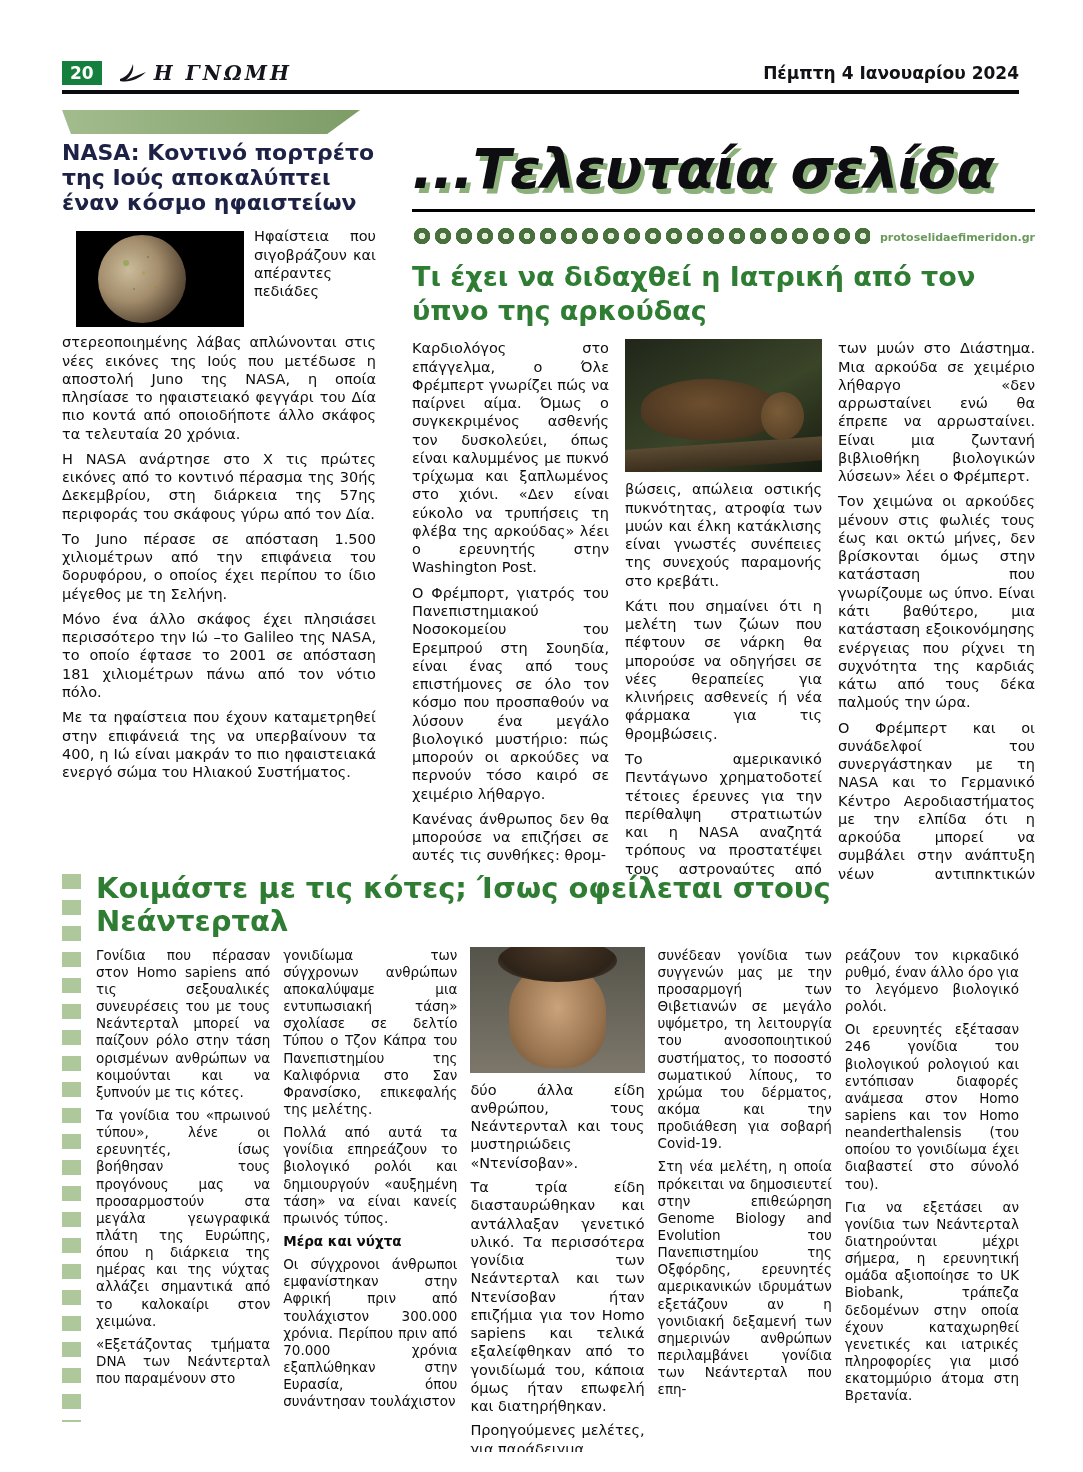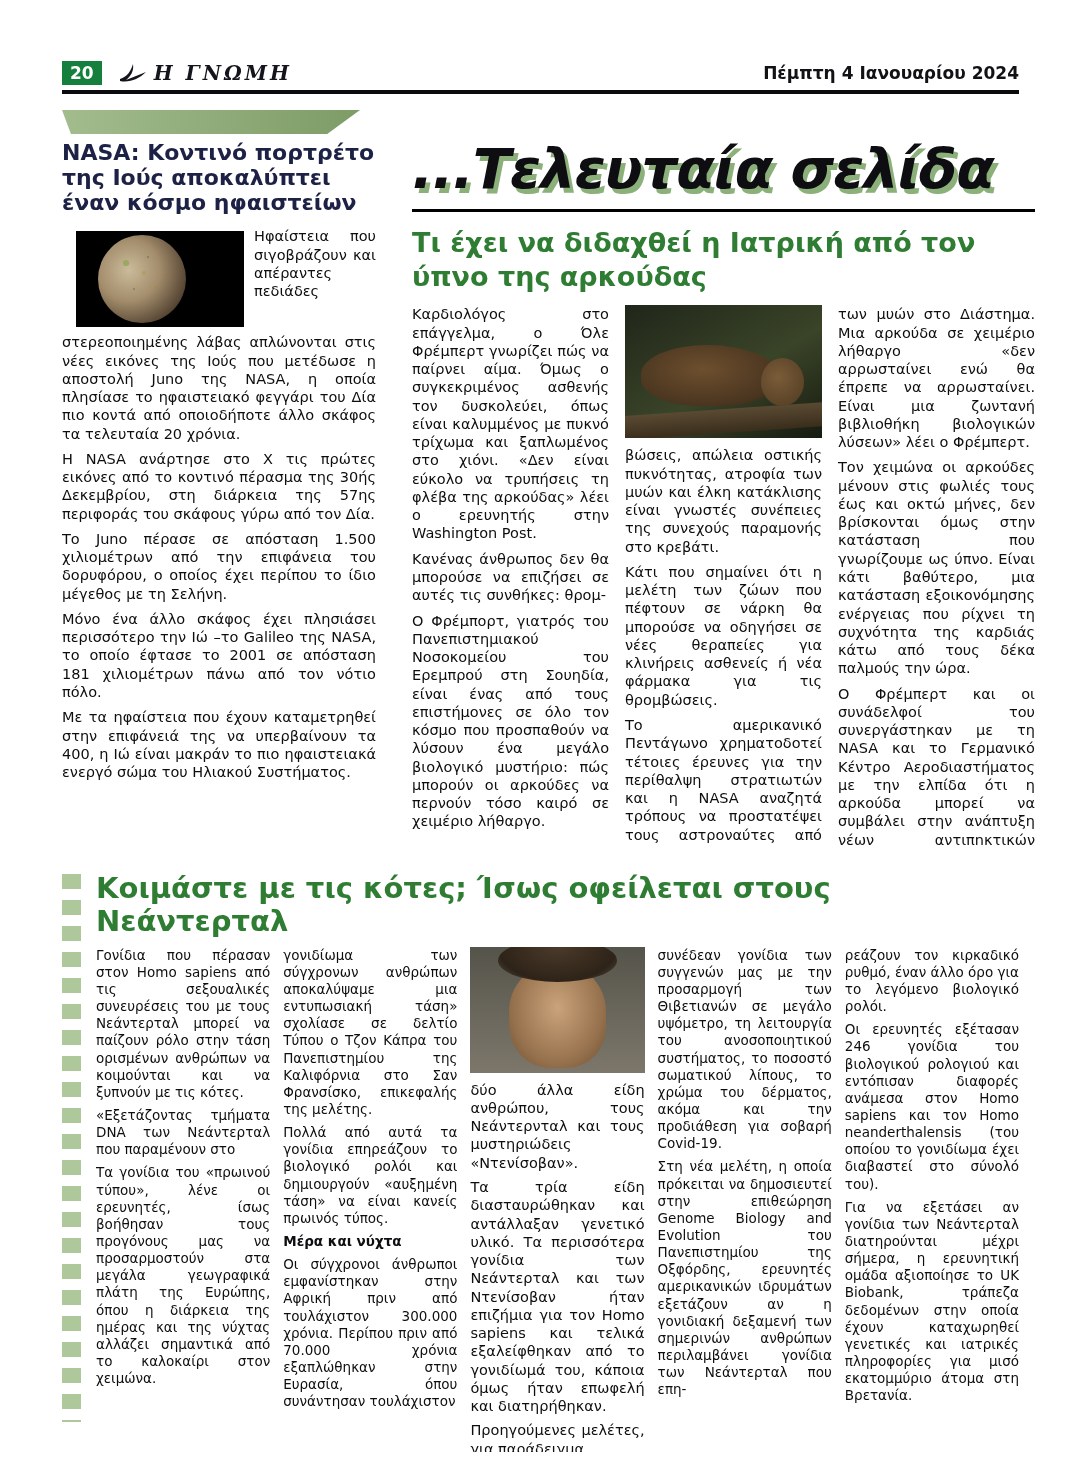--- a/index.html
+++ b/index.html
@@ -139,28 +139,32 @@
           <p>Το Juno πέρασε σε απόσταση 1.500 χιλιομέτρων από την επιφάνεια του δορυφόρου, ο οποίος έχει περίπου το ίδιο μέγεθος με τη Σελήνη.</p>
           <p>Μόνο ένα άλλο σκάφος έχει πλησιάσει περισσότερο την Ιώ –το Galileo της NASA, το οποίο έφτασε το 2001 σε απόσταση 181 χιλιομέτρων πάνω από τον νότιο πόλο.</p>
           <p>Με τα ηφαίστεια που έχουν καταμετρηθεί στην επιφάνειά της να υπερβαίνουν τα 400, η Ιώ είναι μακράν το πιο ηφαιστειακά ενεργό σώμα του Ηλιακού Συστήματος.</p>
         </div>
     </div>
   </aside>
 
   <section class="right-region">
     <h1 class="banner">...Τελευταία σελίδα</h1>
 
+    <div class="dots-row">
+      <div class="dots"></div>
+      <div class="watermark">protoselidaefimeridon.gr</div>
+    </div>
 
     <h2 class="bear-title">Τι έχει να διδαχθεί η Ιατρική από τον ύπνο της αρκούδας</h2>
 
     <div class="bear-cols">
       <div class="col body-text">
           <p>Καρδιολόγος στο επάγγελμα, ο Όλε Φρέμπερτ γνωρίζει πώς να παίρνει αίμα. Όμως ο συγκεκριμένος ασθενής τον δυσκολεύει, όπως είναι καλυμμένος με πυκνό τρίχωμα και ξαπλωμένος στο χιόνι. «Δεν είναι εύκολο να τρυπήσεις τη φλέβα της αρκούδας» λέει ο ερευνητής στην Washington Post.</p>
+          <p>Ο Φρέμπορτ, γιατρός του Πανεπιστημιακού Νοσοκομείου του Ερεμπρού στη Σουηδία, είναι ένας από τους επιστήμονες σε όλο τον κόσμο που προσπαθούν να λύσουν ένα μεγάλο βιολογικό μυστήριο: πώς μπορούν οι αρκούδες να περνούν τόσο καιρό σε χειμέριο λήθαργο.</p>
           <p>Κανένας άνθρωπος δεν θα μπορούσε να επιζήσει σε αυτές τις συνθήκες: θρομ-</p>
-          <p>Ο Φρέμπορτ, γιατρός του Πανεπιστημιακού Νοσοκομείου του Ερεμπρού στη Σουηδία, είναι ένας από τους επιστήμονες σε όλο τον κόσμο που προσπαθούν να λύσουν ένα μεγάλο βιολογικό μυστήριο: πώς μπορούν οι αρκούδες να περνούν τόσο καιρό σε χειμέριο λήθαργο.</p>
         </div>
       <div class="col">
         <div class="bear-photo" aria-label="sleeping-bear-photo">
           <div class="bear-log"></div>
           <div class="bear-body"></div>
           <div class="bear-head"></div>
         </div>
         <div class="body-text">
             <p>βώσεις, απώλεια οστικής πυκνότητας, ατροφία των μυών και έλκη κατάκλισης είναι γνωστές συνέπειες της συνεχούς παραμονής στο κρεβάτι.</p>
             <p>Κάτι που σημαίνει ότι η μελέτη των ζώων που πέφτουν σε νάρκη θα μπορούσε να οδηγήσει σε νέες θεραπείες για κλινήρεις ασθενείς ή νέα φάρμακα για τις θρομβώσεις.</p>
@@ -175,22 +179,22 @@
     </div>
   </section>
 
   <section class="bottom">
     <div class="notch-strip"></div>
     <h2 class="nean-title">Κοιμάστε με τις κότες; Ίσως οφείλεται στους Νεάντερταλ</h2>
 
     <div class="nean-cols">
       <div class="col body-text">
           <p>Γονίδια που πέρασαν στον Homo sapiens από τις σεξουαλικές συνευρέσεις του με τους Νεάντερταλ μπορεί να παίζουν ρόλο στην τάση ορισμένων ανθρώπων να κοιμούνται και να ξυπνούν με τις κότες.</p>
+          <p>Τα γονίδια του «πρωινού τύπου», λένε οι ερευνητές, ίσως βοήθησαν τους προγόνους μας να προσαρμοστούν στα μεγάλα γεωγραφικά πλάτη της Ευρώπης, όπου η διάρκεια της ημέρας και της νύχτας αλλάζει σημαντικά από το καλοκαίρι στον χειμώνα.</p>
           <p>«Εξετάζοντας τμήματα DNA των Νεάντερταλ που παραμένουν στο</p>
-          <p>Τα γονίδια του «πρωινού τύπου», λένε οι ερευνητές, ίσως βοήθησαν τους προγόνους μας να προσαρμοστούν στα μεγάλα γεωγραφικά πλάτη της Ευρώπης, όπου η διάρκεια της ημέρας και της νύχτας αλλάζει σημαντικά από το καλοκαίρι στον χειμώνα.</p>
         </div>
       <div class="col body-text">
           <p>γονιδίωμα των σύγχρονων ανθρώπων αποκαλύψαμε μια εντυπωσιακή τάση» σχολίασε σε δελτίο Τύπου ο Τζον Κάπρα του Πανεπιστημίου της Καλιφόρνια στο Σαν Φρανσίσκο, επικεφαλής της μελέτης.</p>
           <p>Πολλά από αυτά τα γονίδια επηρεάζουν το βιολογικό ρολόι και δημιουργούν «αυξημένη τάση» να είναι κανείς πρωινός τύπος.</p>
           <p>Μέρα και νύχτα</p>
           <p>Οι σύγχρονοι άνθρωποι εμφανίστηκαν στην Αφρική πριν από τουλάχιστον 300.000 χρόνια. Περίπου πριν από 70.000 χρόνια εξαπλώθηκαν στην Ευρασία, όπου συνάντησαν τουλάχιστον</p>
         </div>
       <div class="col">
         <div class="nean-photo" aria-label="neanderthal-face-photo">
           <div class="nean-face"></div>

